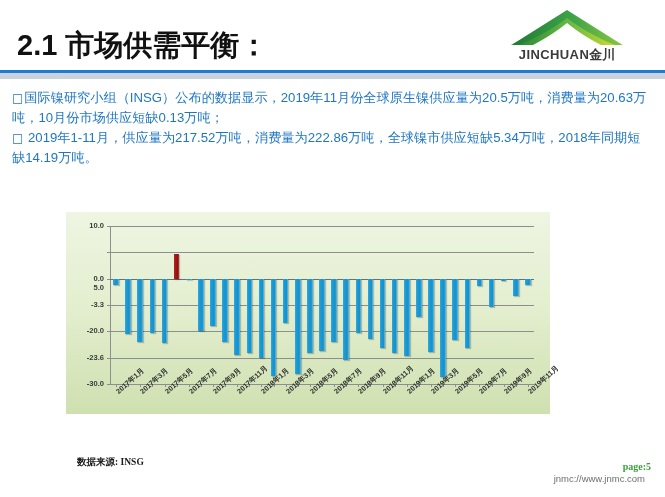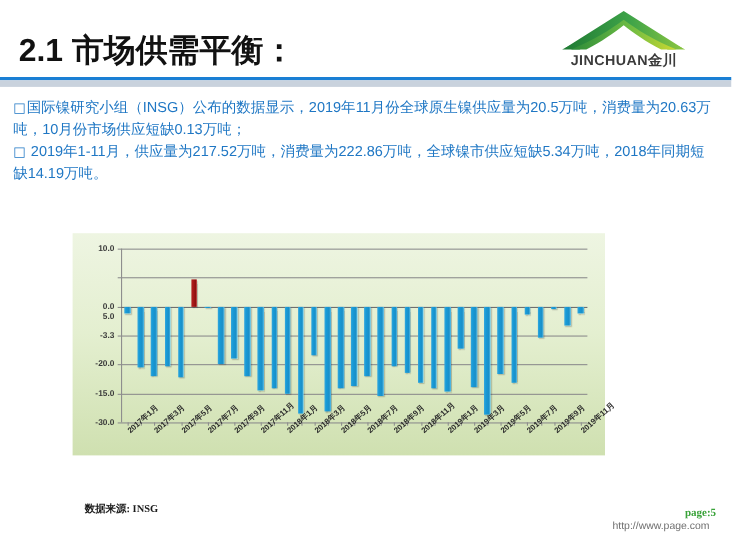--- a/index.html
+++ b/index.html
@@ -208,21 +208,21 @@
           <div class="ytick-label" style="top: -5px; right: 430px;">10.0</div>
           <div class="ytick-mark" style="top: 0px;"></div>
           <div class="ytick-label" style="top: 33px; right: 430px; margin-top: 24px;">5.0</div>
           <div class="ytick-mark" style="top: 26.3333px;"></div>
           <div class="ytick-label" style="top: 47.6667px; right: 430px;">0.0</div>
           <div class="ytick-mark" style="top: 52.6667px;"></div>
           <div class="ytick-label" style="top: 74px; right: 430px;">-3.3</div>
           <div class="ytick-mark" style="top: 79px;"></div>
           <div class="ytick-label" style="top: 100.333px; right: 430px;">-20.0</div>
           <div class="ytick-mark" style="top: 105.333px;"></div>
-          <div class="ytick-label" style="top: 126.667px; right: 430px;">-15.0</div>
+          <div class="ytick-label" style="top: 126.667px; right: 430px;">-23.6</div>
           <div class="ytick-mark" style="top: 131.667px;"></div>
           <div class="ytick-label" style="top: 153px; right: 430px;">-30.0</div>
           <div class="ytick-mark" style="top: 158px;"></div>
         </div>
       <div id="bars">
           <div class="bar" title="2017年1月: -1.2" style="left: 3.27086px; width: 5.57257px; top: 52.6667px; height: 6.32px;"></div>
           <div class="bar" title="2017年2月: -10.6" style="left: 15.3851px; width: 5.57257px; top: 52.6667px; height: 55.8267px;"></div>
           <div class="bar" title="2017年3月: -12" style="left: 27.4994px; width: 5.57257px; top: 52.6667px; height: 63.2px;"></div>
           <div class="bar" title="2017年4月: -10.4" style="left: 39.6137px; width: 5.57257px; top: 52.6667px; height: 54.7733px;"></div>
           <div class="bar" title="2017年5月: -12.3" style="left: 51.728px; width: 5.57257px; top: 52.6667px; height: 64.78px;"></div>
@@ -313,16 +313,16 @@
           <div class="xlabel" style="left: 367.486px; top: 163px;">2019年7月</div>
           <div class="xlabel" style="left: 391.714px; top: 163px;">2019年9月</div>
           <div class="xlabel" style="left: 415.943px; top: 163px;">2019年11月</div>
         </div>
     </div>
   </div>
 
   <div id="footer">
     <div id="source-note">数据来源: INSG</div>
     <div id="page-number">page:5</div>
-    <div id="site-url">http://www.page.com</div>
+    <div id="site-url">jnmc://www.jnmc.com</div>
   </div>
 
 </div>
 
 </body></html>

